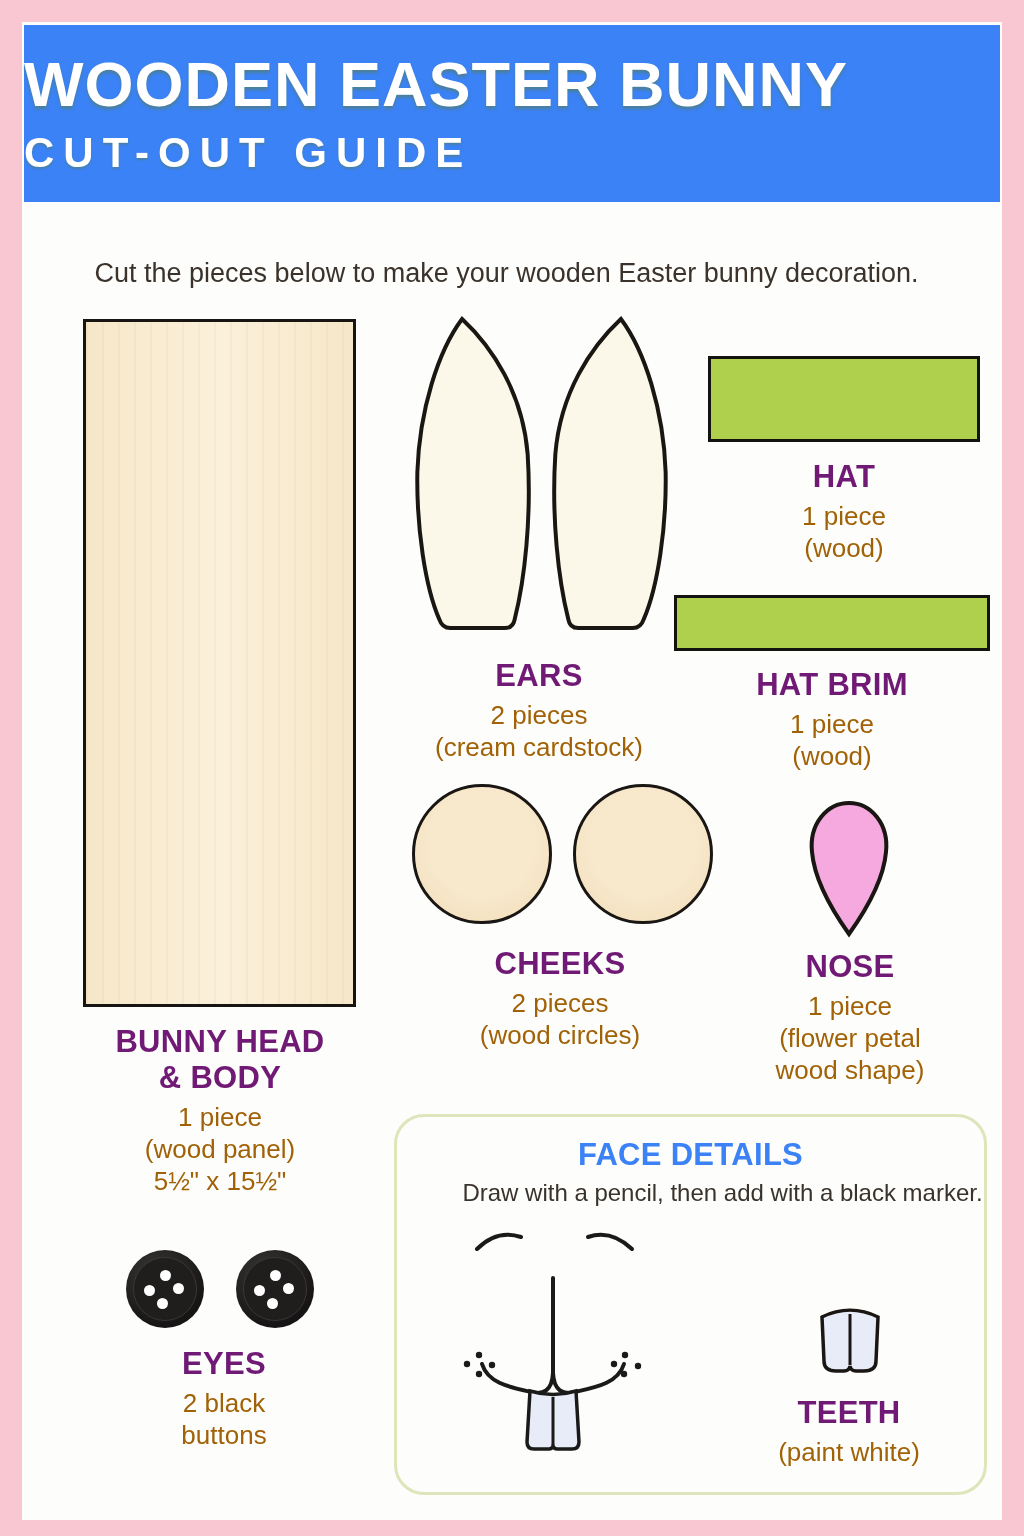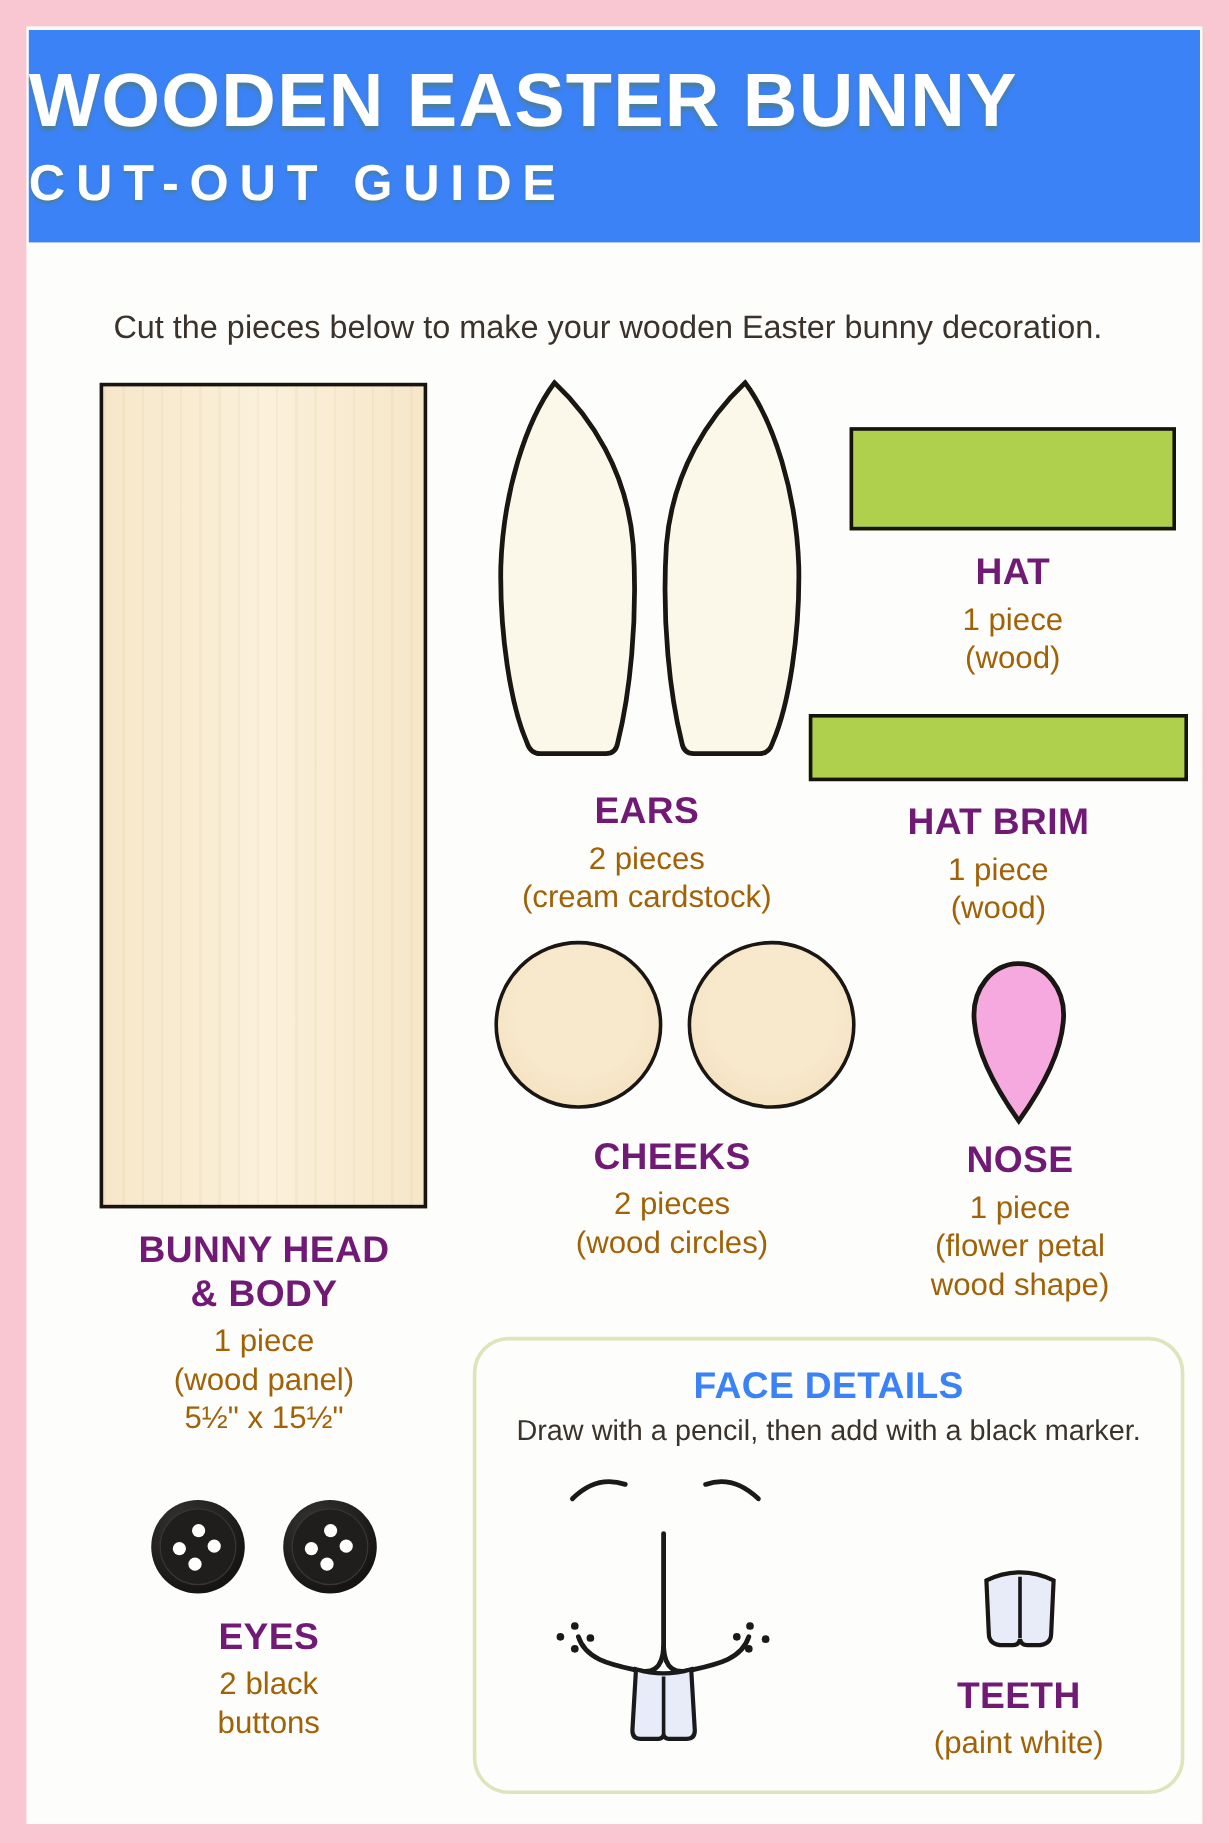--- a/index.html
+++ b/index.html
@@ -59,21 +59,21 @@
   .cap-nose{left:708px;top:927px;width:240px;}
   .cap-body{left:58px;top:1002px;width:280px;}
   .cap-eyes{left:82px;top:1324px;width:240px;}
 
   
   .face-box{position:absolute;left:372px;top:1092px;width:593px;height:381px;box-sizing:border-box;
             border:3px solid #dce6ba;border-radius:30px;background:#fdfdfb;}
   .face-title{position:absolute;left:0;top:20px;width:100%;text-align:center;
               font-weight:bold;font-size:31px;color:#3b82f6;letter-spacing:0.3px;}
   .face-sub{position:absolute;left:0;top:62px;width:100%;text-align:center;
-            font-size:24px;color:#3a332c;}
+            font-size:24px;color:#3a332c;padding-left:32px;}
   .face-drawing{position:absolute;left:55px;top:100px;width:230px;height:240px;}
   .teeth-svg{position:absolute;left:418px;top:187px;width:70px;height:72px;}
   .cap-teeth{left:332px;top:278px;width:240px;}
 </style>
 </head>
 <body>
 
 <div class="canvas">
   <div class="page">
 

